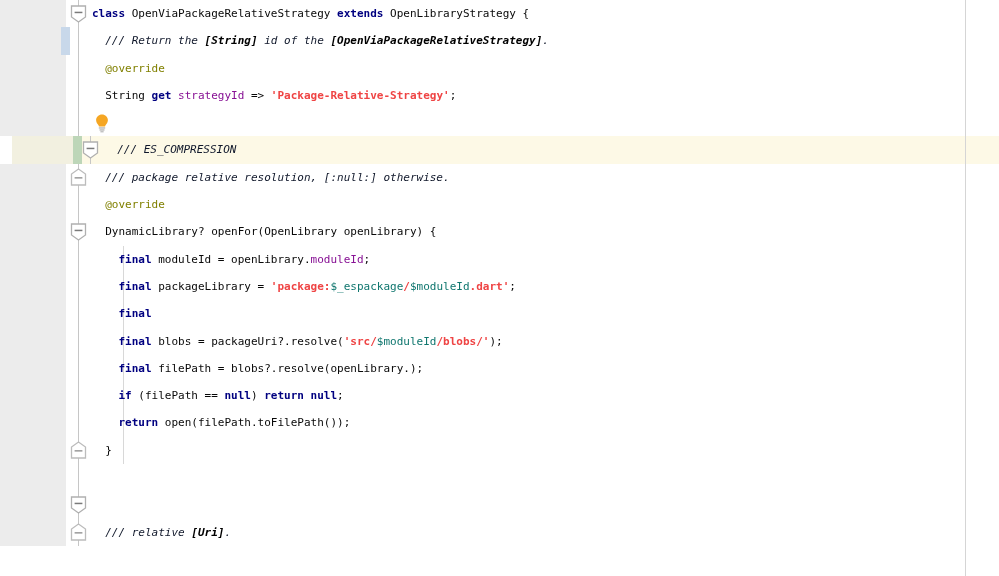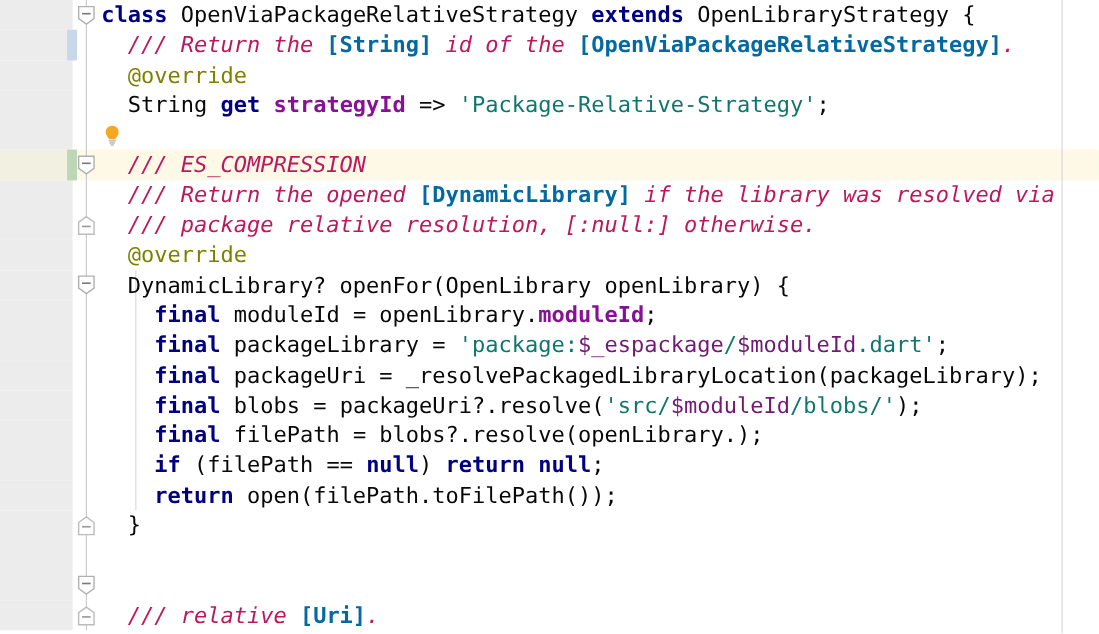--- a/index.html
+++ b/index.html
@@ -30,21 +30,21 @@
   }
 
   
   .row {
     position: relative;
     height: 27.3px;
     display: flex;
     align-items: center;
     white-space: pre;
   }
-  .row.highlight { background: #fdf9e6; }
+  .row.highlight { background: #fdf9e6; margin-left: 12px; }
 
   
   .gutter {
     position: absolute;
     left: 0; top: 0;
     width: 66px;
     height: 100%;
     background: #ececec;
     z-index: 2;
   }
@@ -110,21 +110,21 @@
   }
 
   
   .code {
     position: absolute;
     left: 92px;
     top: 0;
     height: 100%;
     display: flex;
     align-items: center;
-    font-size: 20px;
+    font-size: 11px;
     line-height: 27.3px;
     letter-spacing: 0px;
     font-family: "DejaVu Sans Mono", "Liberation Mono", monospace;
     color: #080808;
     z-index: 1;
   }
 
   
   .indent-guide {
     position: absolute;
@@ -143,25 +143,25 @@
     height: 20px;
     z-index: 6;
     cursor: pointer;
   }
 
   
   .kw       { color: #000080; font-weight: bold; }            
   .plain    { color: #080808; }
   .type     { color: #080808; }
   .anno     { color: #808000; }                                
-  .field    { color: #871094; font-weight: bold; }             
-  .str      { color: #0f766e; font-weight: normal; }             
-  .interp   { color: #701a75; }                                
-  .cmt      { color: #be185d; font-style: italic; }            
-  .cmt-ref  { color: #0369a1; font-weight: bold; }  
+  .field    { color: #871094; font-weight: normal; }             
+  .str      { color: #ef4444; font-weight: bold; }             
+  .interp   { color: #0f766e; }                                
+  .cmt      { color: #0f172a; font-style: italic; }            
+  .cmt-ref  { color: #000000; font-style: italic; font-weight: bold; }  
 </style>
 </head>
 <body>
 
 <div id="editor">
 
   <div class="margin-guide"></div>
 
   <div id="indent-guides">
       <div class="indent-guide" style="left: 123px; top: 246px; height: 218px;"></div>
@@ -183,38 +183,37 @@
       <div class="row"><div class="gutter"></div><div class="linenum">33</div><div class="foldcol"><div class="foldline"></div></div><div class="intention-bulb"><svg viewBox="0 0 20 20" width="20" height="20" aria-hidden="true">
             <path d="M10 1.4c-3.3 0-5.9 2.5-5.9 5.6 0 2.3 1.3 3.8 2.2 5 .4.5.6 1 .6 1.5h6.2c0-.5.2-1 .6-1.5.9-1.2 2.2-2.7 2.2-5 0-3.1-2.6-5.6-5.9-5.6z" fill="#f5a623"></path>
             <rect x="6.8" y="14.2" width="6.4" height="1.5" fill="#bdbdbd"></rect>
             <rect x="7.5" y="16.2" width="5" height="1.5" fill="#bdbdbd"></rect>
             <rect x="8.4" y="18.1" width="3.2" height="1.3" fill="#bdbdbd"></rect>
           </svg></div><div class="code"></div></div>
       <div class="row highlight"><div class="gutter"></div><div class="linenum">34</div><div class="changebar added"></div><div class="foldcol"><div class="foldline"></div><div class="foldmark"><svg viewBox="0 0 17 19" width="17" height="19" aria-hidden="true">
               <path d="M1.5 1.5 H15.5 V12.5 L8.5 17.5 L1.5 12.5 Z" fill="#ffffff" stroke="#b0b0b0" stroke-width="1.3"></path>
               <rect x="4.6" y="7.2" width="7.8" height="1.5" fill="#7a7a7a"></rect>
             </svg></div></div><div class="code"><span class="cmt">  /// ES_COMPRESSION</span></div></div>
-      <div class="row"><div class="gutter"></div><div class="linenum">35</div><div class="foldcol"><div class="foldline"></div></div><div class="code"><span class="cmt">  /// Return the opened </span><span class="cmt-ref">[DynamicLibrary]</span><span class="cmt"> if the library was resolved via</span></div></div>
       <div class="row"><div class="gutter"></div><div class="linenum">36</div><div class="foldcol"><div class="foldline"></div><div class="foldmark"><svg viewBox="0 0 17 19" width="17" height="19" aria-hidden="true">
               <path d="M1.5 17.5 H15.5 V6.5 L8.5 1.5 L1.5 6.5 Z" fill="#ffffff" stroke="#bcbcbc" stroke-width="1.3"></path>
               <rect x="4.6" y="9.6" width="7.8" height="1.5" fill="#9a9a9a"></rect>
             </svg></div></div><div class="code"><span class="cmt">  /// package relative resolution, [:null:] otherwise.</span></div></div>
       <div class="row"><div class="gutter"></div><div class="linenum">37</div><div class="foldcol"><div class="foldline"></div></div><div class="code"><span class="plain">  </span><span class="anno">@override</span></div></div>
       <div class="row"><div class="gutter"></div><div class="linenum">38</div><div class="marker-override"><svg viewBox="0 0 26 18" width="26" height="18" aria-hidden="true">
             <circle cx="7.5" cy="9.5" r="6.3" fill="#6fc3e8"></circle>
             <circle cx="7.5" cy="9.5" r="2.6" fill="#1b3a5c"></circle>
             <rect x="17.2" y="3.5" width="1.9" height="13.5" fill="#e2445c"></rect>
             <path d="M18.1 0.8 L22.1 5.2 H14.1 Z" fill="#e2445c"></path>
           </svg></div><div class="foldcol"><div class="foldline"></div><div class="foldmark"><svg viewBox="0 0 17 19" width="17" height="19" aria-hidden="true">
               <path d="M1.5 1.5 H15.5 V12.5 L8.5 17.5 L1.5 12.5 Z" fill="#ffffff" stroke="#b0b0b0" stroke-width="1.3"></path>
               <rect x="4.6" y="7.2" width="7.8" height="1.5" fill="#7a7a7a"></rect>
             </svg></div></div><div class="code"><span class="plain">  DynamicLibrary? openFor(OpenLibrary openLibrary) {</span></div></div>
       <div class="row"><div class="gutter"></div><div class="linenum">39</div><div class="foldcol"><div class="foldline"></div></div><div class="code"><span class="plain">    </span><span class="kw">final</span><span class="plain"> moduleId = openLibrary.</span><span class="field">moduleId</span><span class="plain">;</span></div></div>
       <div class="row"><div class="gutter"></div><div class="linenum">40</div><div class="foldcol"><div class="foldline"></div></div><div class="code"><span class="plain">    </span><span class="kw">final</span><span class="plain"> packageLibrary = </span><span class="str">'package:</span><span class="interp">$_espackage</span><span class="str">/</span><span class="interp">$moduleId</span><span class="str">.dart'</span><span class="plain">;</span></div></div>
-      <div class="row"><div class="gutter"></div><div class="linenum">41</div><div class="foldcol"><div class="foldline"></div></div><div class="code"><span class="plain">    </span><span class="kw">final</span><span class="plain"> packageUri = _resolvePackagedLibraryLocation(packageLibrary);</span></div></div>
+      <div class="row"><div class="gutter"></div><div class="linenum">41</div><div class="foldcol"><div class="foldline"></div></div><div class="code"><span class="plain">    </span><span class="kw">final</span></div></div>
       <div class="row"><div class="gutter"></div><div class="linenum">42</div><div class="foldcol"><div class="foldline"></div></div><div class="code"><span class="plain">    </span><span class="kw">final</span><span class="plain"> blobs = packageUri?.resolve(</span><span class="str">'src/</span><span class="interp">$moduleId</span><span class="str">/blobs/'</span><span class="plain">);</span></div></div>
       <div class="row"><div class="gutter"></div><div class="linenum">43</div><div class="foldcol"><div class="foldline"></div></div><div class="code"><span class="plain">    </span><span class="kw">final</span><span class="plain"> filePath = blobs?.resolve(openLibrary.</span><span class="plain">);</span></div></div>
       <div class="row"><div class="gutter"></div><div class="linenum">44</div><div class="foldcol"><div class="foldline"></div></div><div class="code"><span class="plain">    </span><span class="kw">if</span><span class="plain"> (filePath == </span><span class="kw">null</span><span class="plain">) </span><span class="kw">return</span><span class="plain"> </span><span class="kw">null</span><span class="plain">;</span></div></div>
       <div class="row"><div class="gutter"></div><div class="linenum">45</div><div class="foldcol"><div class="foldline"></div></div><div class="code"><span class="plain">    </span><span class="kw">return</span><span class="plain"> open(filePath.toFilePath());</span></div></div>
       <div class="row"><div class="gutter"></div><div class="linenum">46</div><div class="foldcol"><div class="foldline"></div><div class="foldmark"><svg viewBox="0 0 17 19" width="17" height="19" aria-hidden="true">
               <path d="M1.5 17.5 H15.5 V6.5 L8.5 1.5 L1.5 6.5 Z" fill="#ffffff" stroke="#bcbcbc" stroke-width="1.3"></path>
               <rect x="4.6" y="9.6" width="7.8" height="1.5" fill="#9a9a9a"></rect>
             </svg></div></div><div class="code"><span class="plain">  }</span></div></div>
       <div class="row"><div class="gutter"></div><div class="linenum">47</div><div class="foldcol"><div class="foldline"></div></div><div class="code"></div></div>
       <div class="row"><div class="gutter"></div><div class="linenum">48</div><div class="foldcol"><div class="foldline"></div><div class="foldmark"><svg viewBox="0 0 17 19" width="17" height="19" aria-hidden="true">

